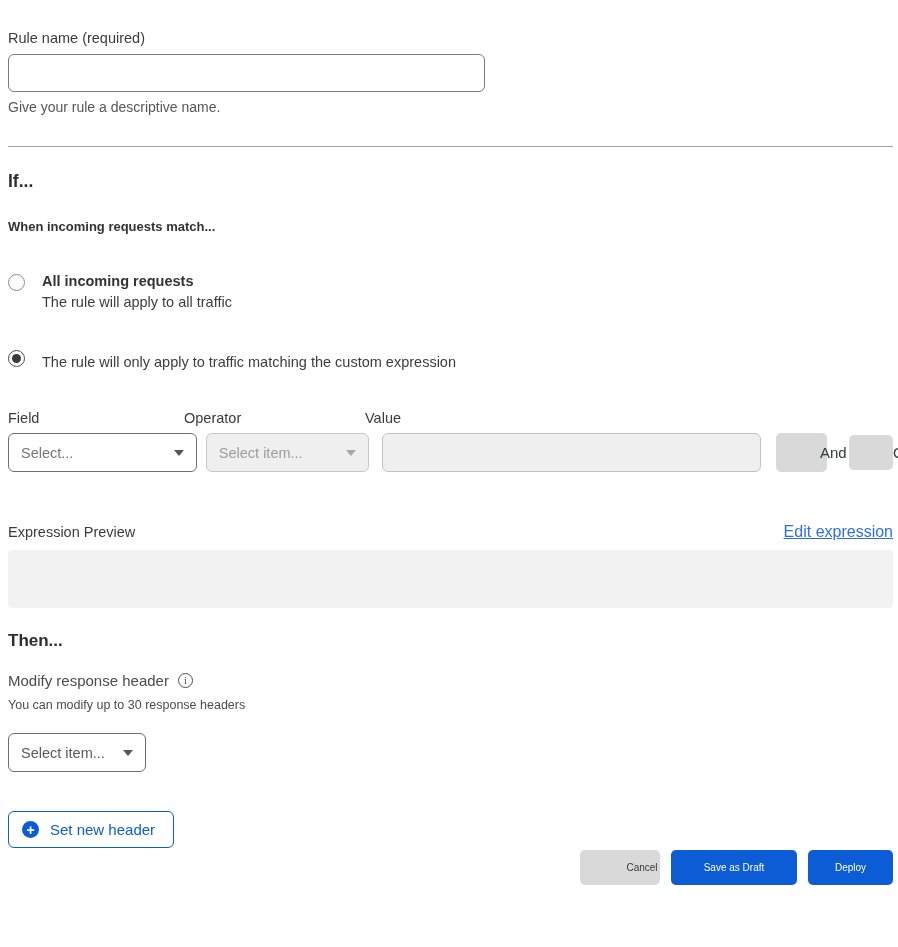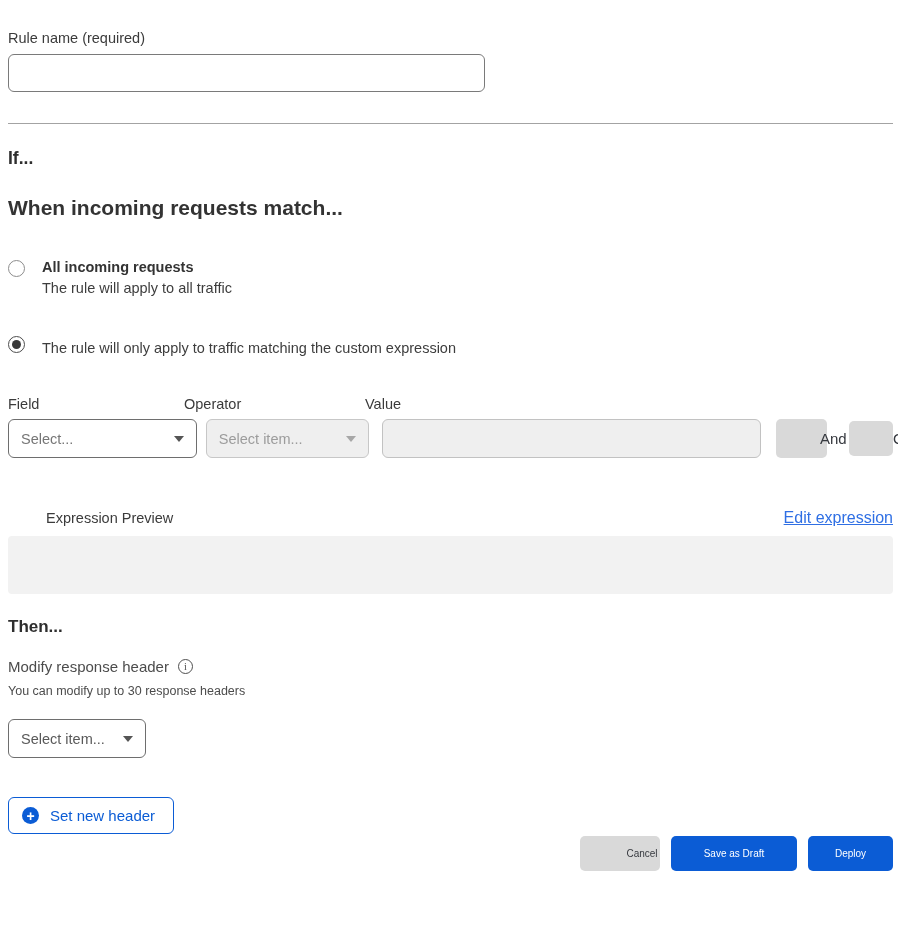--- a/index.html
+++ b/index.html
@@ -8,21 +8,21 @@
     width: 898px; height: 947px;
     font-family: "Liberation Sans", sans-serif;
     color: #363636;
     overflow: hidden;
   }
   .wrap { padding: 6px 5px 0 8px; width: 898px; }
 
   
   .page-title { font-size: 18px; font-weight: 700; color: #2e2e2e; letter-spacing: .1px; }
   .section-heading { font-size: 17.5px; font-weight: 700; color: #2e2e2e; }
-  .sub-heading { font-size: 21px; font-weight: 700; color: #333333; }
+  .sub-heading { font-size: 13px; font-weight: 700; color: #333333; }
   .field-label { font-size: 14.5px; color: #3b3b3b; }
   .help-text { font-size: 14px; color: var(--text-gray, #56565c); }
 
   
   .rule-name-label { margin-top: 24px; }
   .rule-name-input {
     margin-top: 8px; display: block;
     width: 477px; height: 38px;
     border: 1px solid #7a7a7a; border-radius: 6px;
     font: 14.5px "Liberation Sans", sans-serif; color: #333;
@@ -80,21 +80,21 @@
     background: var(--disabled-bg, #efefef);
     border: 1px solid #c2c2c2; border-radius: 6px;
     font: 14.5px "Liberation Sans", sans-serif; padding: 0 10px;
   }
   .btn { border: none; border-radius: 5px; font-family: "Liberation Sans", sans-serif; cursor: pointer; }
   .btn-neutral { background: var(--neutral-button-bg, #d9d9d9); color: #36393f; padding-left: 44px; }
   .and-btn { width: 51px; height: 39px; font-size: 15px; margin-right: 22px; }
   .or-btn { width: 42px; height: 35px; font-size: 15px; }
 
   
-  .preview-header { display: flex; justify-content: space-between; align-items: baseline; margin-top: 51px; margin-left: 38px; }
+  .preview-header { display: flex; justify-content: space-between; align-items: baseline; margin-top: 51px; }
   .preview-label { font-size: 14.5px; color: #3b3b3b; }
   .edit-link { font-size: 16px; color: var(--link-blue, #2f6fe4); text-decoration: underline; cursor: pointer; }
   .preview-box {
     margin-top: 9px; width: 885px; height: 58px;
     background: var(--preview-bg, #f2f2f2); border-radius: 4px;
   }
 
   
   .then-heading { margin-top: 23px; font-size: 17px; }
   .modify-row { display: flex; align-items: center; margin-top: 21px; }
@@ -131,20 +131,21 @@
 </style>
 </head>
 <body>
 
 <div class="wrap">
 
 
   
   <div class="field-label rule-name-label">Rule name (required)</div>
   <input class="rule-name-input" type="text" value="" style="">
+  <div class="help-text rule-name-help">Give your rule a descriptive name.</div>
 
   <hr class="divider">
 
   
   <div class="section-heading if-heading">If...</div>
   <div class="sub-heading when-heading">When incoming requests match...</div>
 
   <div class="radio-option">
     <span class="radio"></span>
     <span class="radio-texts">

